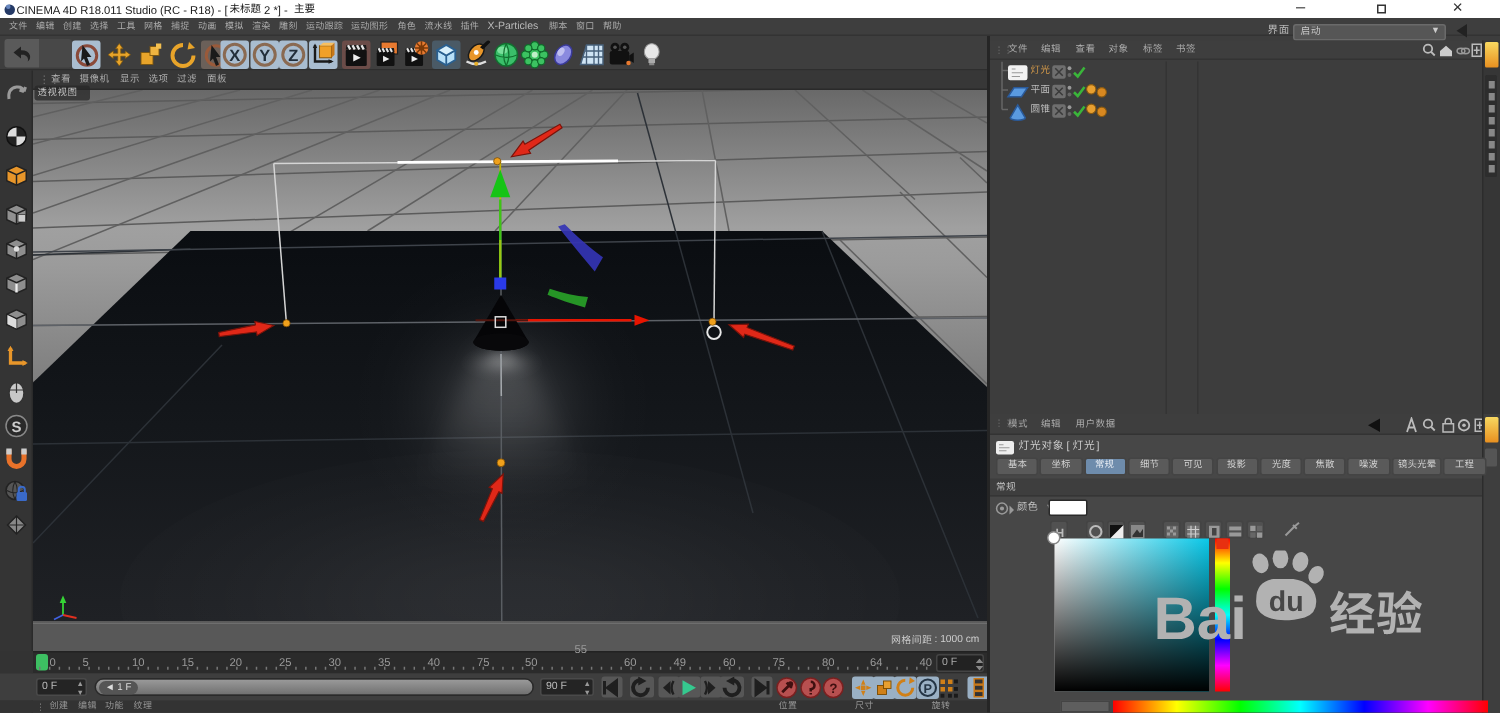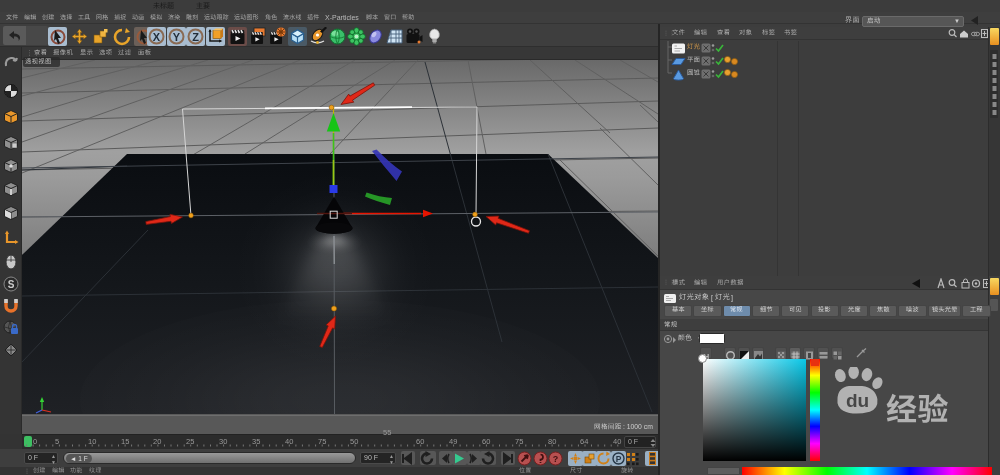--- a/index.html
+++ b/index.html
@@ -1,19 +1,28 @@
 <!DOCTYPE html>
 <html><head><meta charset="utf-8"><style>
 html,body{margin:0;padding:0;width:1000px;height:475px;overflow:hidden;background:#3c3c3c;
 font-family:"Liberation Sans",sans-serif;}
 *{box-sizing:border-box}
 .abs{position:absolute}
 .lat{position:absolute;white-space:nowrap}
 </style></head><body>
 <div class="abs" style="left:0;top:0;width:1000px;height:475px">
+<div class="abs" style="left:0;top:0;width:1000px;height:12px;background:#fff">
+<div class="abs" style="left:3px;top:2.5px;width:7px;height:7px;border-radius:50%;background:#253a66"></div>
+<div class="abs" style="left:4px;top:3px;width:3px;height:3px;border-radius:50%;background:#6888c0"></div>
+<div class="lat" style="left:11px;top:2px;font-size:7.5px;color:#1a1a1a">CINEMA 4D R18.011 Studio (RC - R18) - [</div>
+<div class="lat" style="left:176px;top:2px;font-size:7.5px;color:#1a1a1a">2 *] - </div>
+<div class="lat" style="left:864px;top:-1px;font-size:11px;color:#333">–</div>
+<div class="abs" style="left:918px;top:3px;width:6px;height:6px;border:1px solid #333"></div>
+<div class="lat" style="left:968px;top:0px;font-size:9px;color:#333">✕</div>
+</div>
 <svg class="" style="position:absolute;left:152.5px;top:2.2px;overflow:visible" width="21" height="9">
       <g fill="#1a1a1a" transform="translate(0,6.16) scale(0.007000,-0.007000)">
         <use href="#g0" x="0"></use>
         <use href="#g1" x="1000"></use>
         <use href="#g2" x="2000"></use>
       </g>
     </svg>
 <svg class="" style="position:absolute;left:196px;top:2.2px;overflow:visible" width="14" height="9">
       <g fill="#1a1a1a" transform="translate(0,6.16) scale(0.007000,-0.007000)">
         <use href="#g3" x="0"></use>
@@ -1176,20 +1185,21 @@
 <svg class="abs" style="left:855px;top:347px" width="14" height="12">
       <path d="M2 10 L8 4 M8 4 L11 1.5 M7 3 L9.5 5.5" stroke="#999" stroke-width="1.3" fill="none"></path>
     </svg>
 <div class="abs" style="left:703px;top:359px;width:103px;height:102px;background:linear-gradient(to bottom, rgba(0,0,0,0) 0%, #000 100%),linear-gradient(to right, #fff 0%, #0ac8e8 100%);"></div>
 <div class="abs" style="left:698px;top:354px;width:9px;height:9px;border-radius:50%;background:#fff;border:1px solid #888"></div>
 <div class="abs" style="left:810px;top:359px;width:10px;height:102px;background:linear-gradient(to bottom,#f00 0%,#ff0 16%,#0f0 33%,#0ff 50%,#00f 66%,#f0f 83%,#f00 100%)"></div>
 <div class="abs" style="left:811px;top:359px;width:8px;height:7px;background:#e83010"></div>
 <div class="abs" style="left:707px;top:467px;width:33px;height:8px;background:#5e5e5e;border:1px solid #444"></div>
 <div class="abs" style="left:742px;top:467px;width:250px;height:8px;background:linear-gradient(to right,#f00 0%,#ff0 17%,#0f0 34%,#0ff 50%,#00f 67%,#f0f 84%,#f00 100%)"></div>
 <div class="abs" style="left:0;top:0;width:1000px;height:475px;z-index:50;pointer-events:none">
+<div class="lat" style="left:769px;top:391px;font-size:40px;font-weight:bold;color:#b2b2b2;font-family:'Liberation Sans';letter-spacing:0px">Bai</div>
 <svg class="abs" style="left:828px;top:367px" width="62" height="62">
 <g fill="#b2b2b2" transform="scale(0.95)">
 <ellipse cx="13" cy="9" rx="5.5" ry="7" transform="rotate(-18 13 9)"></ellipse>
 <ellipse cx="27" cy="5.5" rx="5.5" ry="7"></ellipse>
 <ellipse cx="41" cy="8" rx="5.5" ry="7" transform="rotate(14 41 8)"></ellipse>
 <ellipse cx="52" cy="17" rx="5" ry="6.5" transform="rotate(30 52 17)"></ellipse>
 <path d="M10 34 Q10 22 22 20 L36 20 Q50 22 52 34 Q53 44 44 47 Q36 49 30 49 Q22 49 16 46 Q9 42 10 34 Z"></path>
 </g>
 <text x="29.5" y="40" font-size="19" font-weight="bold" fill="#474747" text-anchor="middle" font-family="Liberation Sans">du</text>
 </svg>

